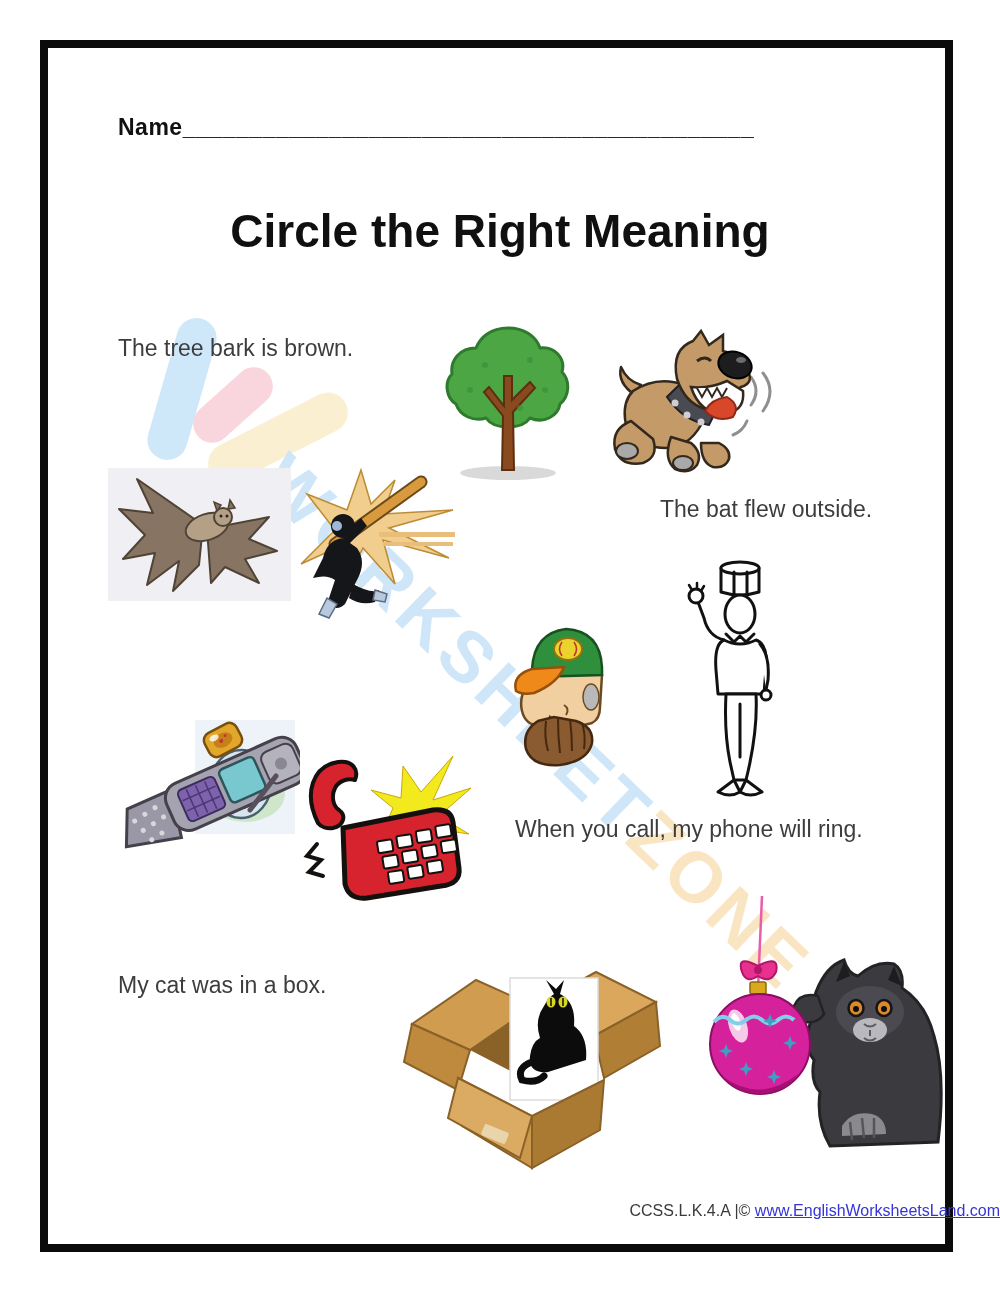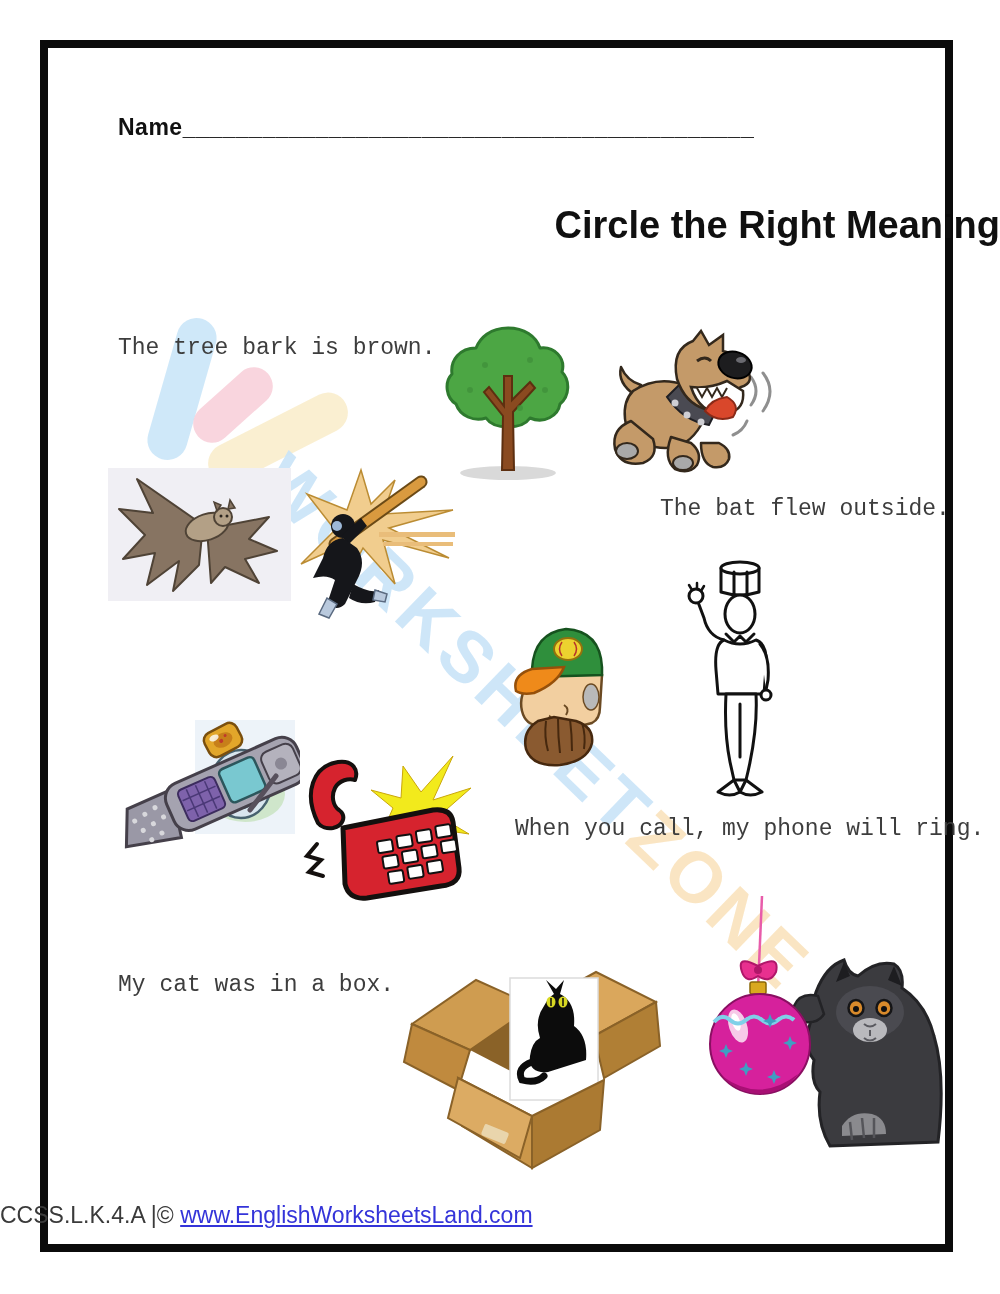--- a/index.html
+++ b/index.html
@@ -3,39 +3,39 @@
 <meta charset="utf-8">
 <style>
   html,body{margin:0;padding:0;background:#ffffff;}
   .page{position:relative;width:1000px;height:1294px;background:#ffffff;overflow:hidden;
         font-family:"Liberation Sans",sans-serif;}
   .frame{position:absolute;left:40px;top:40px;width:913px;height:1212px;
          border:8px solid #0b0b0b;box-sizing:border-box;z-index:0;}
   .abs{position:absolute;}
   
   .namedate{font-size:23px;font-weight:bold;color:#111;z-index:3;letter-spacing:0.5px;}
-  .title{left:0;right:0;top:204px;text-align:right;font-size:38px;font-weight:bold;color:#101010;z-index:3;}
+  .title{left:0;right:0;top:204px;text-align:center;font-size:46px;font-weight:bold;color:#101010;z-index:3;}
   .directions{left:118px;top:282px;font-size:23px;color:#3d3d3d;z-index:3;}
   .directions b{color:#1c1c1c;}
-  .sentence{font-size:23px;color:#3d3d3d;z-index:3;white-space:nowrap;font-family:Liberation Mono, monospace;}
+  .sentence{font-size:23px;color:#3d3d3d;z-index:3;white-space:nowrap;}
   
   .stroke{border-radius:24px;opacity:.8;z-index:1;}
   .stroke-blue{left:162px;top:316px;width:40px;height:146px;background:#c3e2f8;transform:rotate(16deg);}
   .stroke-pink{left:186px;top:386px;width:94px;height:38px;background:#f8cbd6;transform:rotate(-42deg);}
   .stroke-yellow{left:202px;top:418px;width:152px;height:40px;background:#f9ebc6;transform:rotate(-27deg);}
   
   .watermark{left:300px;top:438px;transform:rotate(44deg);transform-origin:0 0;
              font-size:72px;font-weight:bold;letter-spacing:5px;white-space:nowrap;z-index:1;opacity:.9;}
   .wm-a{color:#c9e4f8;}
   .wm-b{color:#fae3bd;}
   
   .art{z-index:2;}
   .art svg{display:block;width:100%;height:100%;}
   
-  .footer{left:0;right:0;top:1202px;text-align:left;font-size:23px;color:#3a3a3a;z-index:3;}
+  .footer{left:0;right:0;top:1202px;text-align:right;font-size:16px;color:#3a3a3a;z-index:3;}
   .footer a{color:#3434d9;text-decoration:underline;cursor:pointer;}
 </style>
 </head>
 <body>
 
 <div class="page">
 
   <div class="frame"></div>
 
   <div class="abs namedate" style="left:118px;top:114px;">

